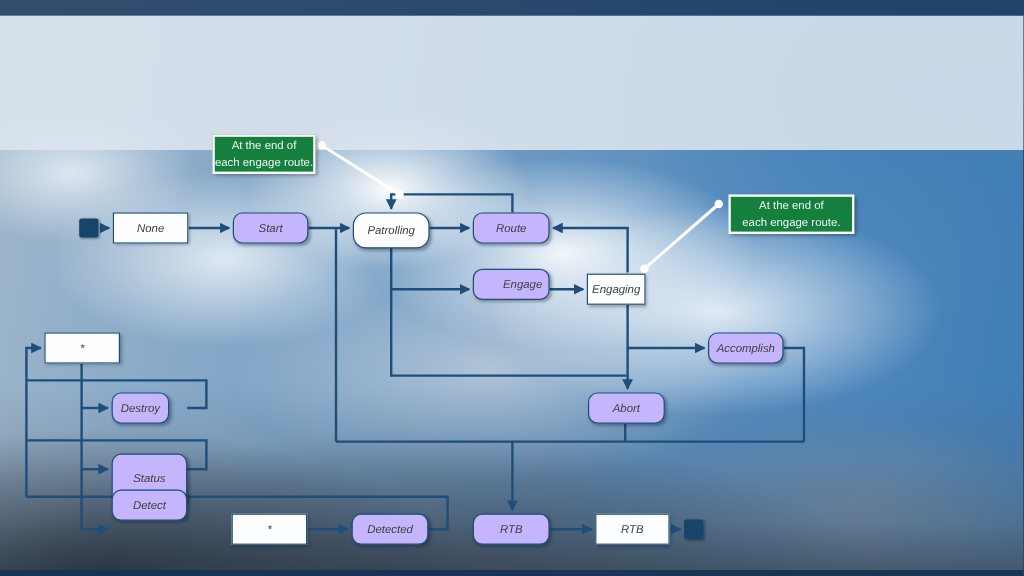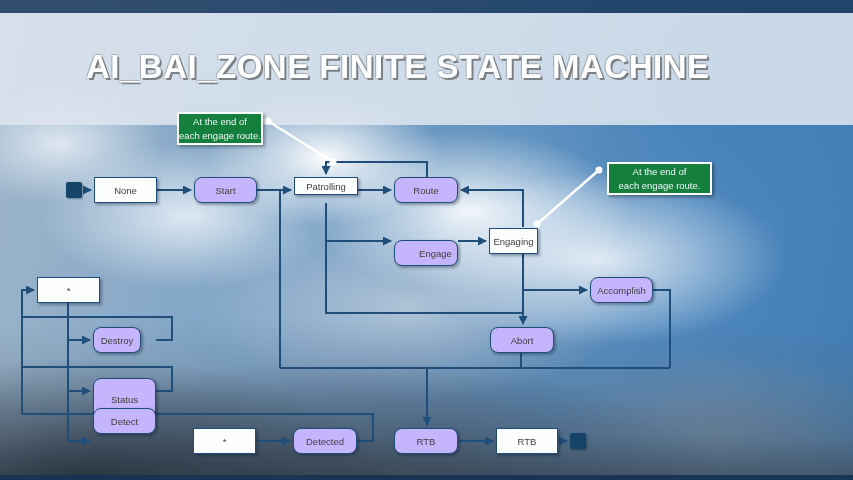--- a/index.html
+++ b/index.html
@@ -36,41 +36,41 @@
                 -1px  1px 0 rgba(150,155,160,0.45);
   }
   #edge-svg{position:absolute;inset:0;}
   
   .node{
     position:absolute;box-sizing:border-box;
     display:flex;align-items:center;justify-content:center;
     font-size:9.5px;color:#404040;
     border:1.6px solid #1E4E79;background:#FDFEFF;
     box-shadow:1.5px 1.5px 2.5px rgba(15,30,50,0.35);
+    font-style:italic;
   }
   .node.rounded{background:#c4b5fd;border-radius:8px;}
   .node.square{background:#164569;border:none;border-radius:2px;box-shadow:1px 1px 2px rgba(15,30,50,0.4);}
   
   .callout{
     position:absolute;box-sizing:border-box;
     background:#15803d;border:2px solid #FFFFFF;
     color:#F2F6FA;font-size:9.5px;line-height:1.4;text-align:center;
     display:flex;flex-direction:column;align-items:center;justify-content:center;
     box-shadow:2px 2px 3px rgba(0,0,0,0.35);
   }
 </style>
 </head>
 <body>
 
 <div id="slide">
   <div id="bg"></div>
   <div id="banner"></div>
   <div id="top-bar"></div>
   <div id="bottom-bar"></div>
-  <h1 id="title">AI_BAI_ZONE FINITE STATE MACHINE</h1>
 
   <svg id="edge-svg" width="853" height="480" viewBox="0 0 853 480">
     <defs>
       <marker id="arrowhead" markerUnits="userSpaceOnUse" markerWidth="9" markerHeight="9" refX="8" refY="4.5" orient="auto">
         <path d="M0,0 L9,4.5 L0,9 z" fill="#1E4E79"></path>
       </marker>
     </defs>
     <g id="edge-group">
         <polyline points="83,190 91,190" fill="none" stroke="#1E4E79" stroke-width="2" marker-end="url(#arrowhead)"></polyline>
         <polyline points="157,190 191,190" fill="none" stroke="#1E4E79" stroke-width="2" marker-end="url(#arrowhead)"></polyline>
@@ -107,23 +107,23 @@
         <line x1="599" y1="170" x2="537" y2="224" stroke="#FFFFFF" stroke-width="2.5"></line>
         <circle cx="599" cy="170" r="3.5" fill="#FFFFFF"></circle>
         <circle cx="537" cy="224" r="3.5" fill="#FFFFFF"></circle>
       </g>
   </svg>
 
   <div id="node-layer">
       <div class="node square" style="left: 66px; top: 182px; width: 16px; height: 16px;"></div>
       <div class="node rect" style="left: 94px; top: 177px; width: 63px; height: 26px;">None</div>
       <div class="node rounded" style="left: 194px; top: 177px; width: 63px; height: 26px;">Start</div>
-      <div class="node rect" style="left: 294px; top: 177px; width: 64px; height: 18px;">Patrolling</div>
+      <div class="node rect" style="left: 294px; top: 177px; width: 64px; height: 30px; border-radius: 11px;">Patrolling</div>
       <div class="node rounded" style="left: 394px; top: 177px; width: 64px; height: 26px;">Route</div>
-      <div class="node rounded" style="left: 394px; top: 240px; width: 64px; height: 26px; padding-left: 19px;">Engage</div>
+      <div class="node rounded" style="left: 394px; top: 224px; width: 64px; height: 26px; padding-left: 19px;">Engage</div>
       <div class="node rect" style="left: 489px; top: 228px; width: 49px; height: 26px; text-align: center;">Engaging</div>
       <div class="node rect" style="left: 37px; top: 277px; width: 63px; height: 26px;">*</div>
       <div class="node rounded" style="left: 590px; top: 277px; width: 63px; height: 26px;">Accomplish</div>
       <div class="node rounded" style="left: 93px; top: 327px; width: 48px; height: 26px;">Destroy</div>
       <div class="node rounded" style="left: 490px; top: 327px; width: 64px; height: 26px;">Abort</div>
       <div class="node rounded" style="left: 93px; top: 378px; width: 63px; height: 43px;">Status</div>
       <div class="node rounded" style="left: 93px; top: 408px; width: 63px; height: 26px;">Detect</div>
       <div class="node rect" style="left: 193px; top: 428px; width: 63px; height: 26px;">*</div>
       <div class="node rounded" style="left: 293px; top: 428px; width: 64px; height: 26px;">Detected</div>
       <div class="node rounded" style="left: 394px; top: 428px; width: 64px; height: 26px;">RTB</div>

